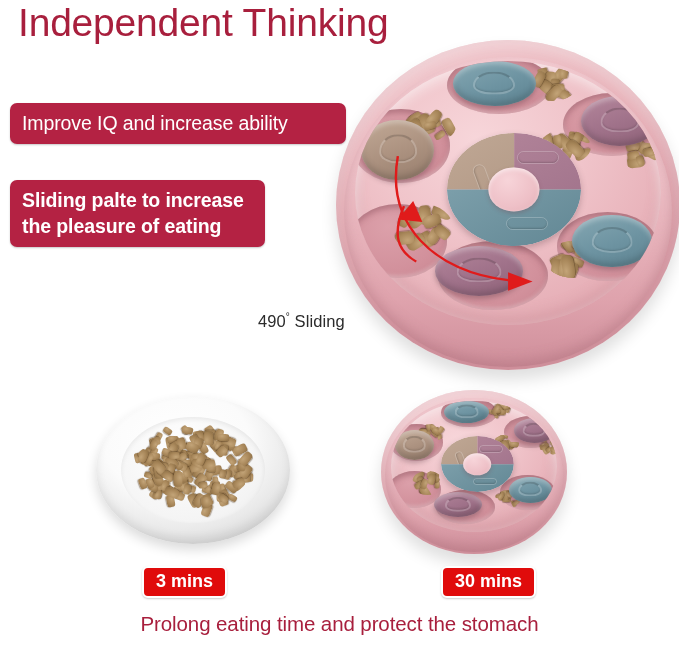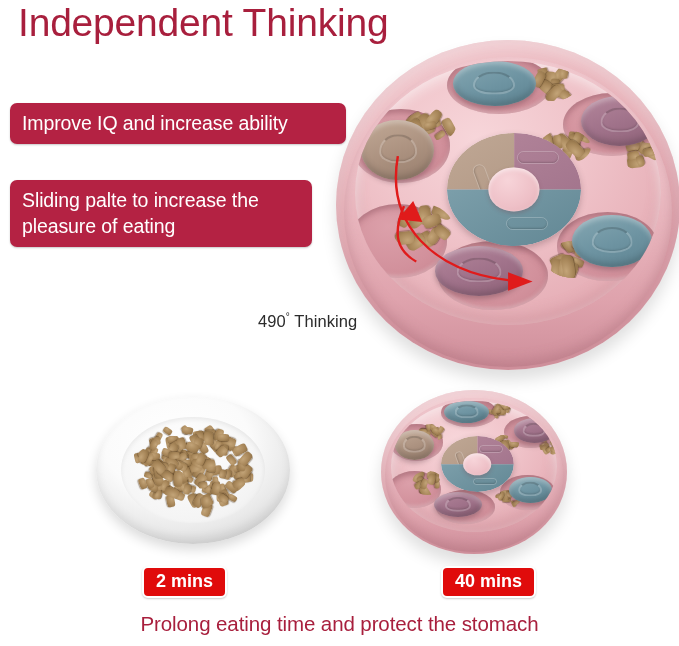--- a/index.html
+++ b/index.html
@@ -36,21 +36,21 @@
     color: #ffffff;
     border-radius: 7px;
     box-sizing: border-box;
     font-size: 19.5px;
     line-height: 26px;
     letter-spacing: -0.1px;
     padding: 7px 12px 8px 12px;
     box-shadow: 0 1px 2px rgba(0,0,0,0.22);
   }
   .banner-1 { left: 10px; top: 103px; width: 336px; }
-  .banner-2 { left: 10px; top: 180px; width: 302px; }
+  .banner-2 { left: 10px; top: 180px; width: 255px; font-weight: bold; }
 
   
   .rotation-caption {
     position: absolute;
     left: 258px;
     top: 311px;
     font-size: 16.5px;
     color: #2b2b2b;
     letter-spacing: 0.1px;
     white-space: nowrap;
@@ -548,21 +548,21 @@
       <span class="kib" style="width: 10.0581%; height: 8.24764%; left: 81.3165%; top: 59.2161%; transform: rotate(158.252deg);"></span>
       <span class="kib" style="width: 11.0768%; height: 9.083%; left: 27.6407%; top: 67.6939%; transform: rotate(199.426deg);"></span>
       <span class="kib" style="width: 11.394%; height: 9.34311%; left: 16.7973%; top: 41.9612%; transform: rotate(229.288deg);"></span>
       <span class="kib" style="width: 8.03998%; height: 6.59278%; left: 14.7026%; top: 22.4538%; transform: rotate(115.889deg);"></span>
       <span class="kib" style="width: 9.9642%; height: 8.17064%; left: 25.2297%; top: 52.1679%; transform: rotate(214.517deg);"></span>
       <span class="kib" style="width: 11.2039%; height: 9.18718%; left: 32.5444%; top: 55.1616%; transform: rotate(91.5437deg);"></span>
       <span class="kib" style="width: 8.75779%; height: 7.18139%; left: 69.891%; top: 13.7575%; transform: rotate(2.06255deg);"></span>
     </div>
 </div>
 
-<div class="time-badge badge-left">2 mins</div>
+<div class="time-badge badge-left">3 mins</div>
 
 <div class="toy" id="toy-small" style="left:381px; top:390px; width:186px; height:164px;">
 
   <div class="toy-body"></div>
   <div class="toy-rim"></div>
 
   <div class="toy-face">
     <div class="well" style="left:30%; top:-2%;  width:34%; height:22%;"></div>
     <div class="well" style="left:68%; top:12%;  width:32%; height:24%;"></div>
     <div class="well" style="left:66%; top:57%;  width:33%; height:26%;"></div>
@@ -676,17 +676,17 @@
         </div>
       <div class="sector sector-teal">
           <span class="fill"></span>
           <span class="bone" style="left:44%; top:74%;"></span>
         </div>
       <div class="hub-center"></div>
     </div>
   </div>
 </div>
 
-<div class="time-badge badge-right">40 mins</div>
-
-<div class="rotation-caption"><span>490</span><span class="deg">°</span><span> Thinking</span></div>
+<div class="time-badge badge-right">30 mins</div>
+
+<div class="rotation-caption"><span>490</span><span class="deg">°</span><span> Sliding</span></div>
 
 <div class="bottom-caption">Prolong eating time and protect the stomach</div>
 
 </body></html>

